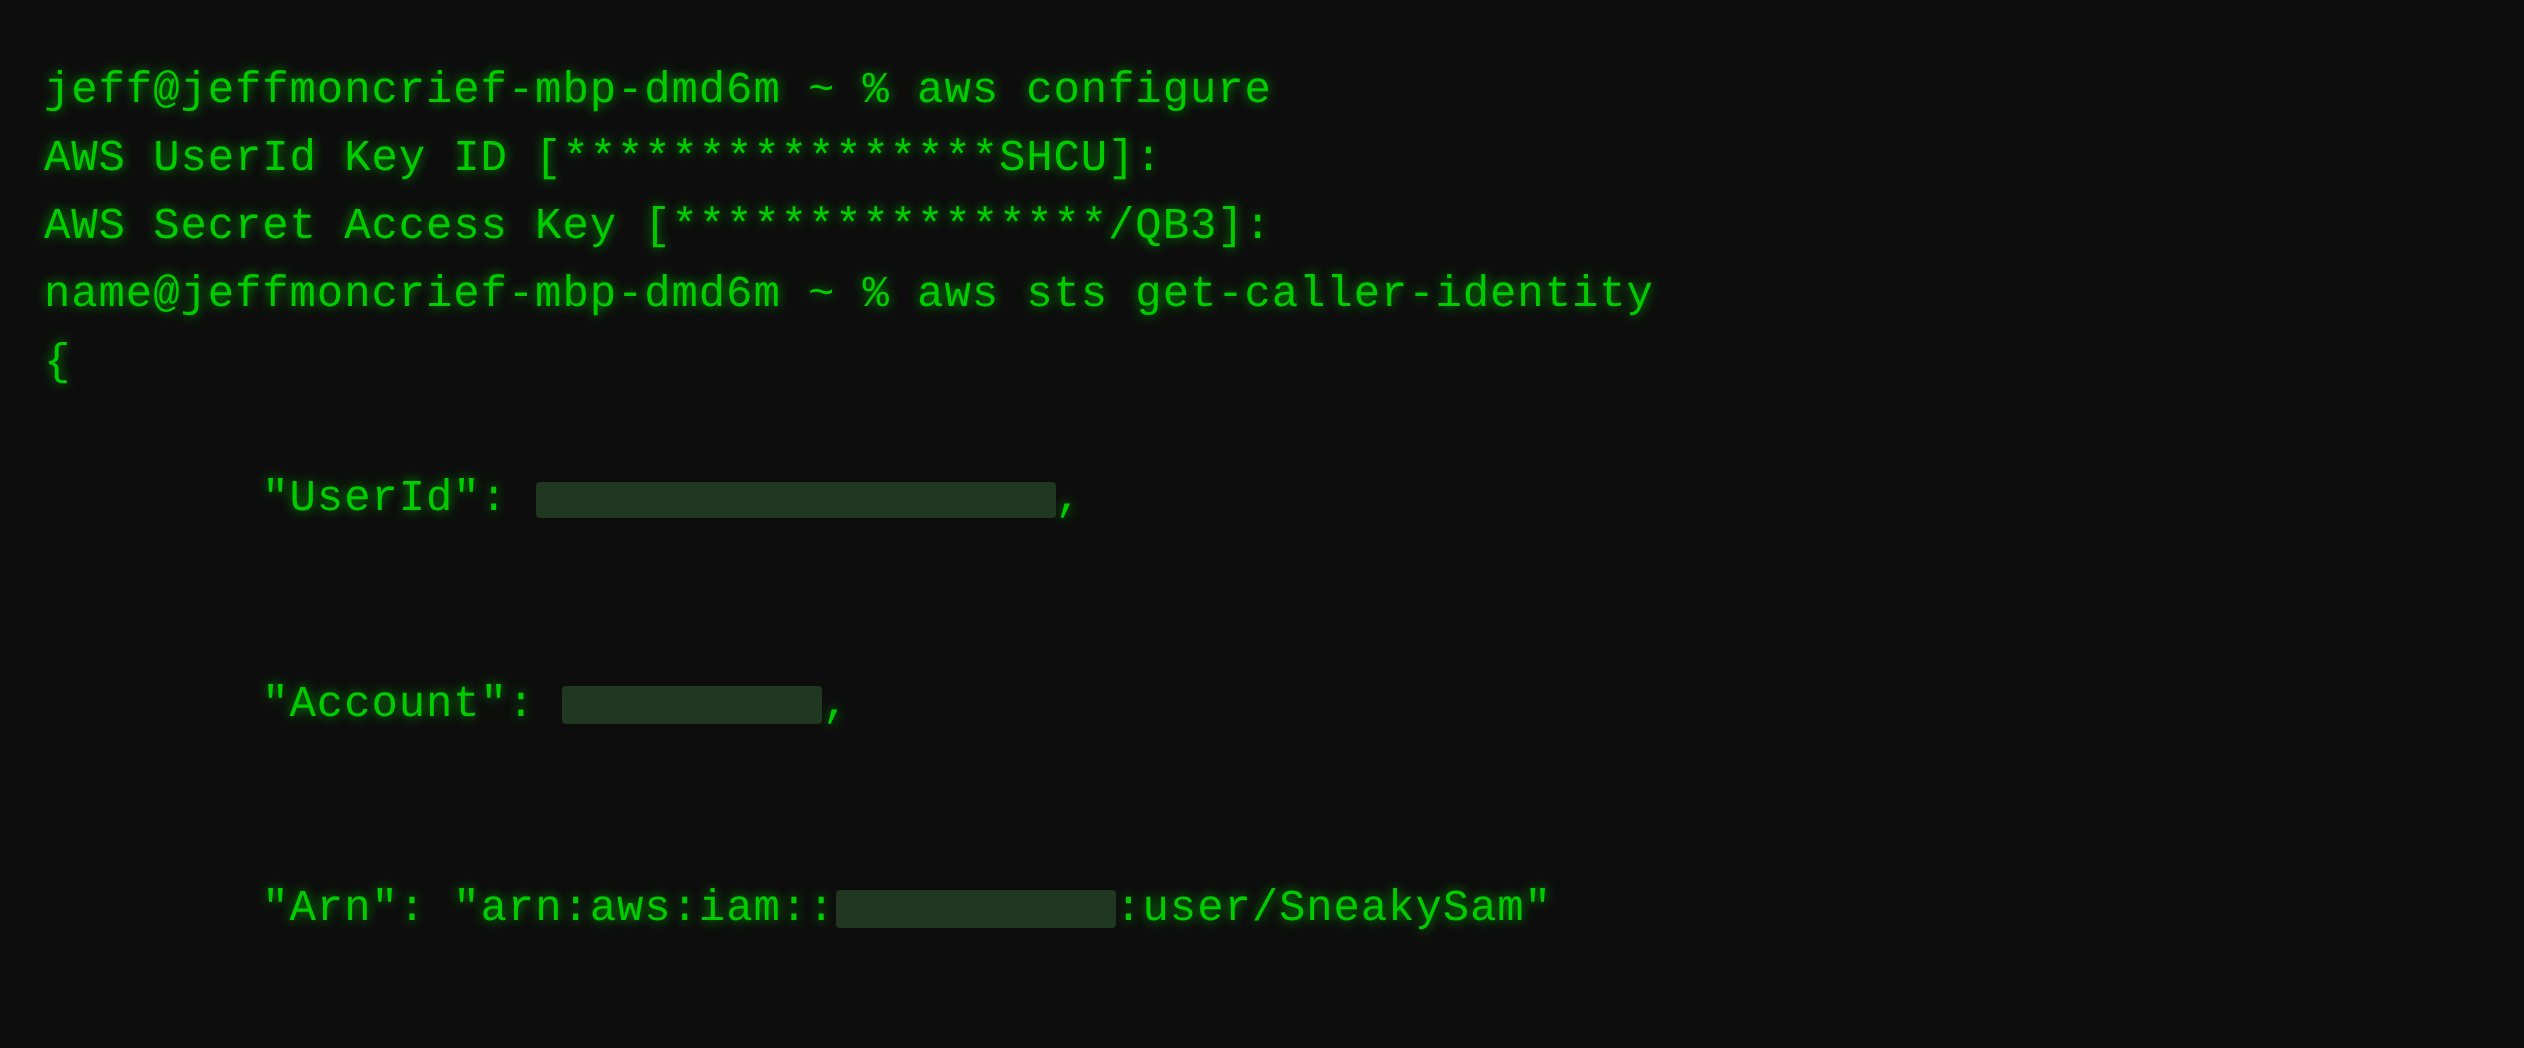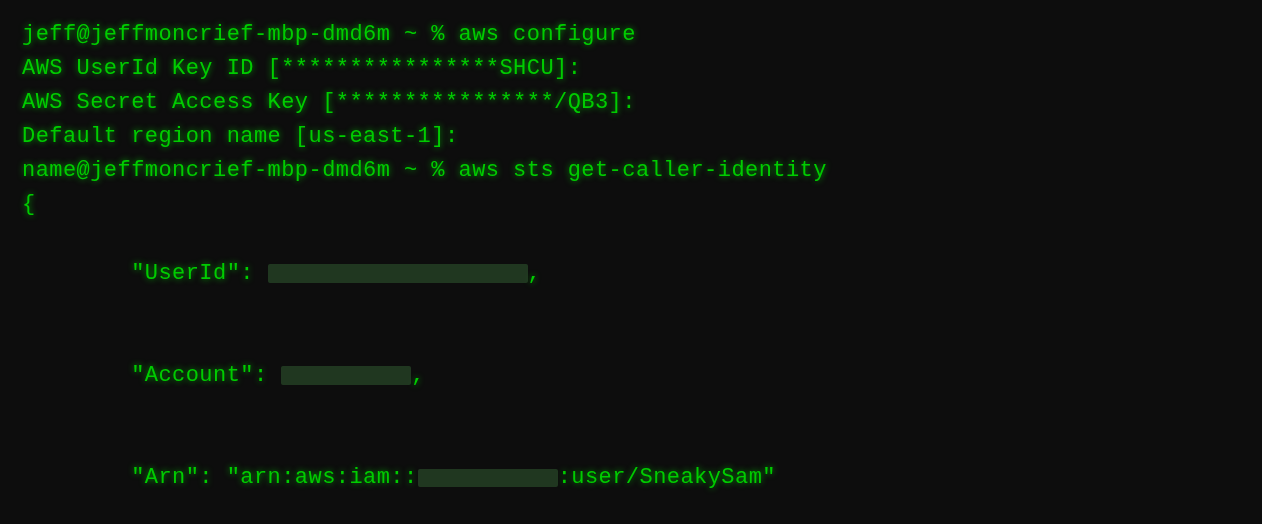--- a/index.html
+++ b/index.html
@@ -16,21 +16,21 @@
       font-family: 'Courier New', Courier, monospace;
     }
 
     .terminal {
       width: 100%;
       height: 100%;
       background-color: #0d0d0d;
       padding: 18px 22px;
       display: flex;
       flex-direction: column;
-      justify-content: space-between;
+      justify-content: flex-end;
     }
 
     .terminal-line {
       color: #00cc00;
       font-size: 22px;
       line-height: 1.55;
       white-space: pre;
       text-shadow: 0 0 6px #00aa00;
       letter-spacing: 0.02em;
     }
@@ -48,21 +48,20 @@
 <body>
 
 <div class="terminal">
 
   <div class="terminal-line">jeff@jeffmoncrief-mbp-dmd6m ~ % aws configure</div>
 
   <div class="terminal-line">AWS UserId Key ID [****************SHCU]:</div>
 
   <div class="terminal-line">AWS Secret Access Key [****************/QB3]:</div>
 
-  <div class="terminal-line">Default region name [us-east-1]:</div>
 
 
   <div class="terminal-line">name@jeffmoncrief-mbp-dmd6m ~ % aws sts get-caller-identity</div>
 
   <div class="terminal-line">{</div>
 
   <div class="terminal-line">
     <span>    "UserId": </span><span class="redacted-block" style="width: 260px; height: 0.85em; margin-bottom: -0.05em;"></span><span>,</span>
   </div>
 

